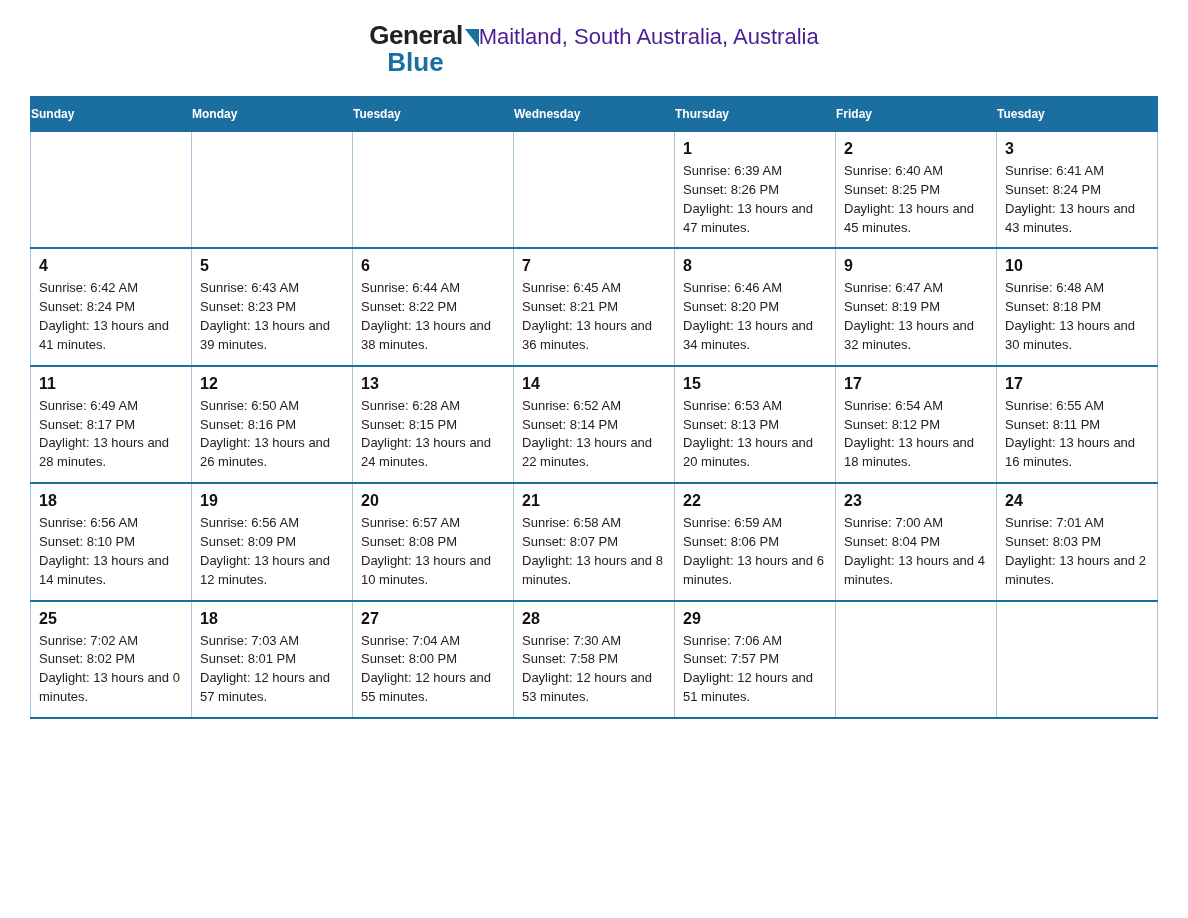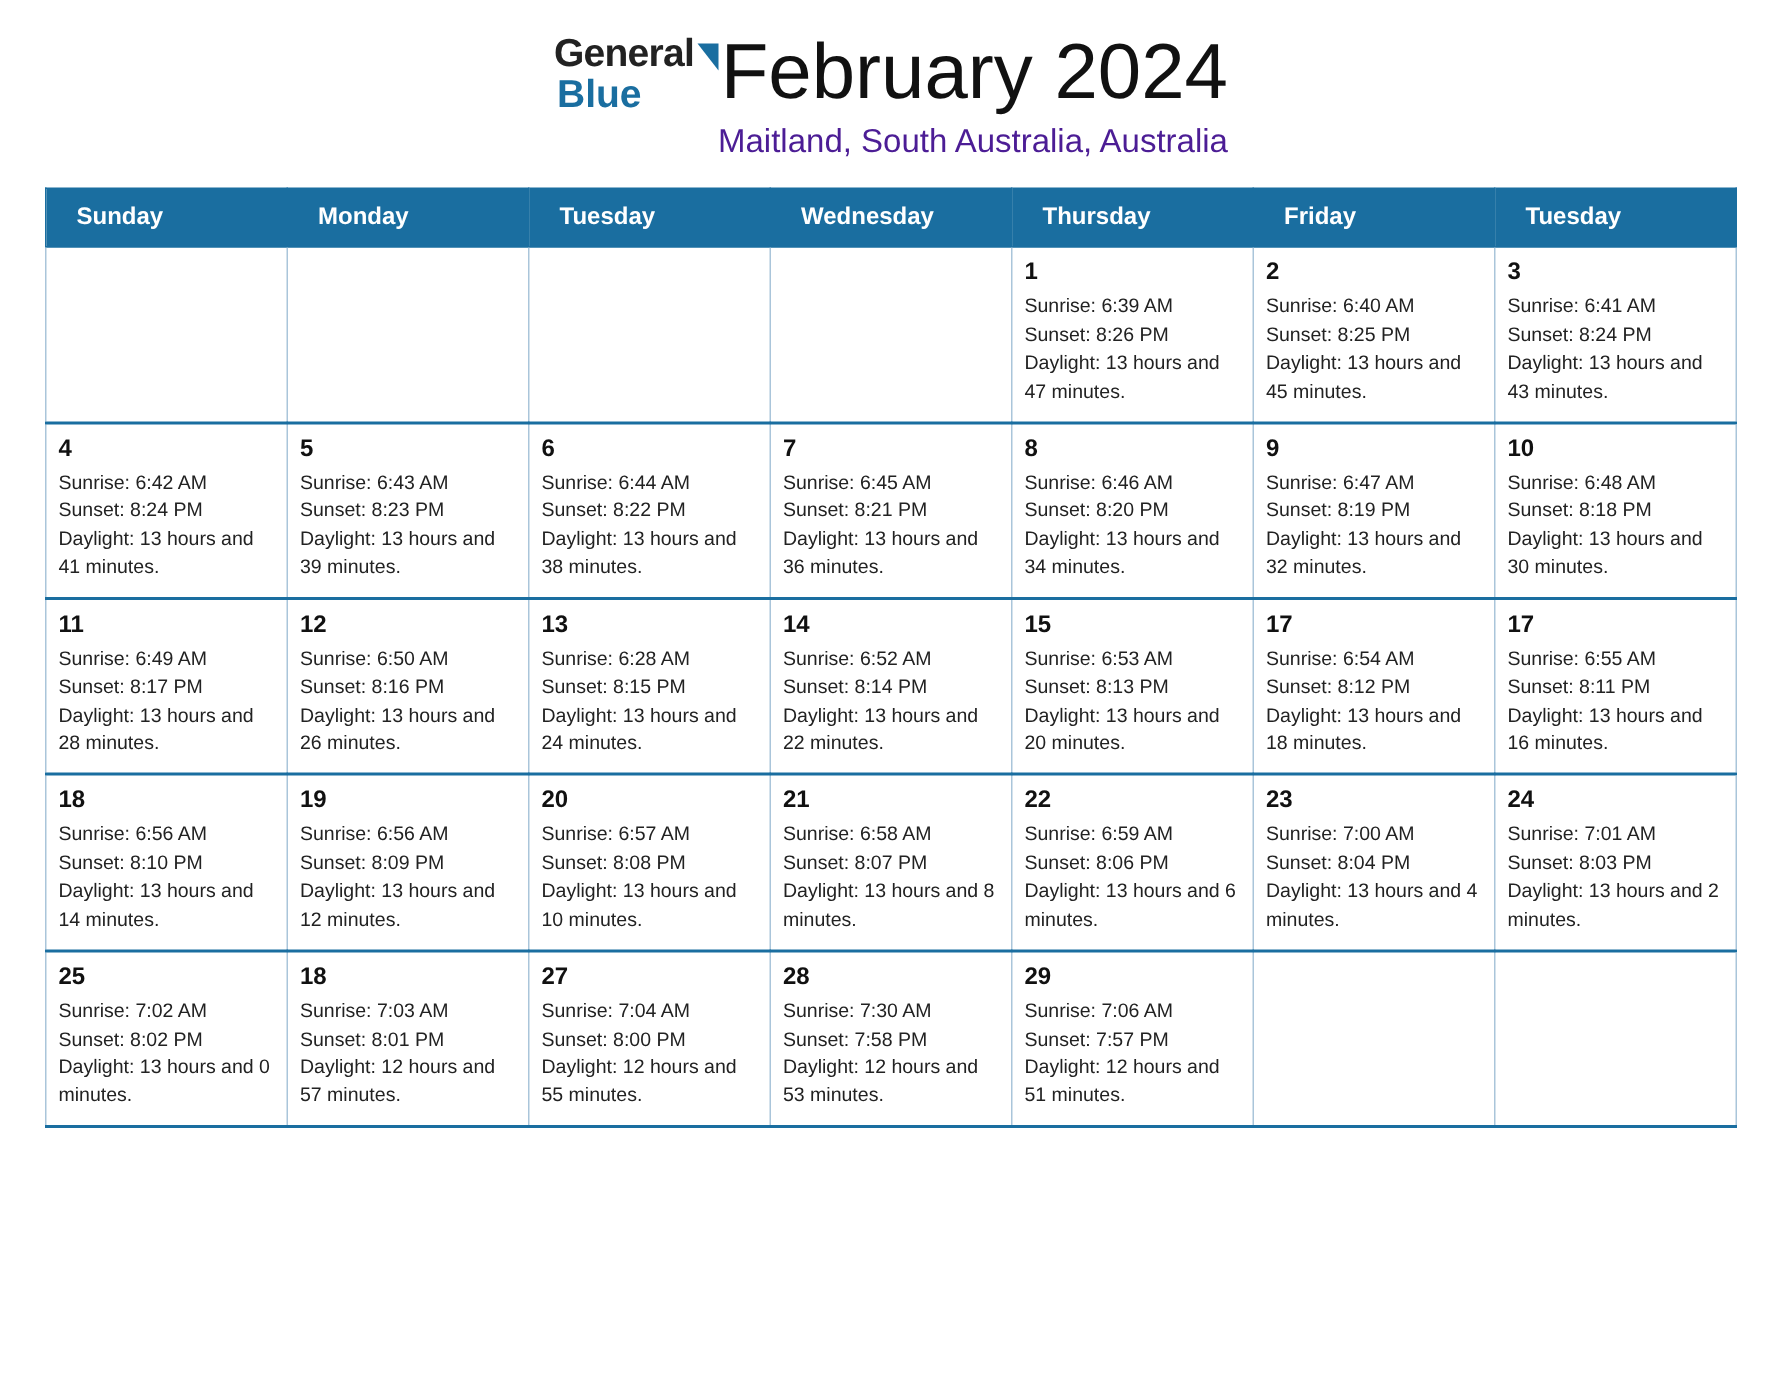--- a/index.html
+++ b/index.html
@@ -39,21 +39,21 @@
       border-right: 0px solid transparent;
       border-top: 18px solid #1a6ea0;
       margin-left: 2px;
       margin-top: 4px;
     }
     .logo-sub {
       font-size: 26px;
       font-weight: bold;
       color: #1a6ea0;
       margin-top: -4px;
-      margin-left: 2px;
+      margin-left: 18px;
     }
     .title-block {
       text-align: right;
     }
     .title-month {
       font-size: 52px;
       font-weight: normal;
       color: #111;
       line-height: 1.1;
     }
@@ -63,23 +63,23 @@
       margin-top: 4px;
     }
     table {
       width: 100%;
       border-collapse: collapse;
       table-layout: fixed;
     }
     thead th {
       background-color: #1a6ea0;
       color: #ffffff;
-      font-size: 16px;
+      font-size: 12px;
       font-weight: bold;
-      padding: 10px 20px;
+      padding: 10px 0;
       text-align: left;
       border: 1px solid #1a6ea0;
     }
     tbody td {
       vertical-align: top;
       padding: 8px 8px 10px 8px;
       border: 1px solid #aac5da;
       font-size: 13.2px;
       color: #222;
       min-height: 100px;
@@ -109,21 +109,20 @@
 
 <div class="header">
   <div class="logo">
     <div class="logo-top">
       <span class="logo-general">General</span>
       <div class="logo-arrow"></div>
     </div>
     <span class="logo-sub">Blue</span>
   </div>
   <div class="title-block">
-    <div class="title-month">February 2024</div>
     <div class="title-location">Maitland, South Australia, Australia</div>
   </div>
 </div>
 
 <table>
   <thead>
     <tr>
     <th>Sunday</th>
         <th>Monday</th>
         <th>Tuesday</th>

